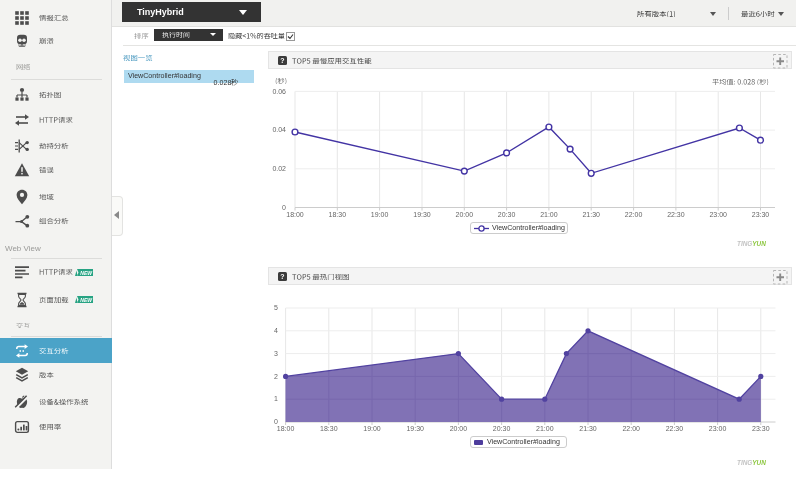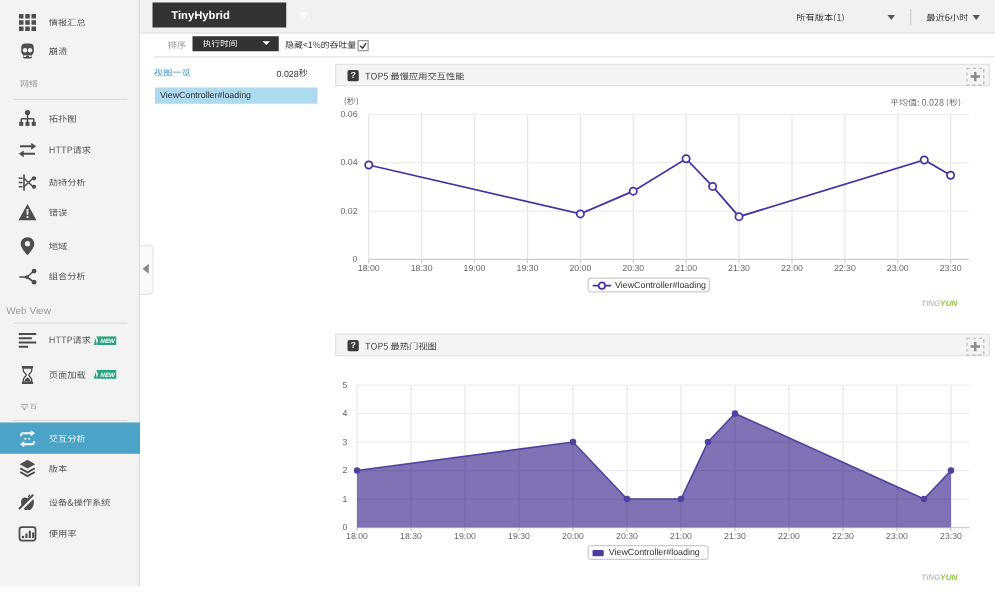--- a/index.html
+++ b/index.html
@@ -149,21 +149,21 @@
     <rect x="6.3" y="7.8" width="1.7" height="3.6" fill="#4d4d4d"></rect>
     <rect x="9" y="5.6" width="1.7" height="5.8" fill="#4d4d4d"></rect>
     <rect x="11.7" y="7" width="1.7" height="4.4" fill="#4d4d4d"></rect>
   </svg>
 <svg style="position:absolute;left:39.0px;top:424.0px;" width="22" height="6.1" viewBox="0 -5.62 22 6.07">
     <path d="M4.4 -6.2V-5.4H2.4V-4.9H4.4V-4.2H2.6V-2.1H4.4C4.3 -1.7 4.2 -1.3 4.0 -1.0C3.6 -1.2 3.3 -1.6 3.1 -2.0L2.6 -1.8C2.9 -1.3 3.2 -0.9 3.7 -0.6C3.3 -0.3 2.8 -0.0 2.1 0.2C2.2 0.3 2.4 0.5 2.4 0.6C3.2 0.4 3.7 0.1 4.1 -0.3C4.9 0.2 5.8 0.5 6.9 0.6C6.9 0.4 7.1 0.2 7.2 0.1C6.1 -0.0 5.2 -0.3 4.4 -0.7C4.7 -1.1 4.9 -1.6 4.9 -2.1H6.9V-4.2H5.0V-4.9H7.1V-5.4H5.0V-6.2ZM3.1 -3.7H4.4V-2.9L4.4 -2.6H3.1ZM5.0 -3.7H6.3V-2.6H5.0L5.0 -2.9ZM2.1 -6.2C1.6 -5.1 0.9 -4.0 0.2 -3.3C0.3 -3.2 0.4 -2.9 0.5 -2.8C0.7 -3.0 1.0 -3.4 1.3 -3.7V0.6H1.8V-4.5C2.1 -5.0 2.4 -5.5 2.6 -6.1Z M8.5 -5.7V-3.0C8.5 -2.0 8.5 -0.7 7.6 0.3C7.8 0.3 8.0 0.5 8.1 0.6C8.6 0.0 8.9 -0.9 9.0 -1.7H10.9V0.5H11.4V-1.7H13.4V-0.2C13.4 -0.0 13.4 0.0 13.2 0.0C13.1 0.0 12.6 0.0 12.1 0.0C12.1 0.2 12.2 0.4 12.2 0.5C12.9 0.6 13.4 0.5 13.6 0.5C13.9 0.4 14.0 0.2 14.0 -0.2V-5.7ZM9.1 -5.2H10.9V-4.0H9.1ZM13.4 -5.2V-4.0H11.4V-5.2ZM9.1 -3.4H10.9V-2.2H9.1C9.1 -2.5 9.1 -2.8 9.1 -3.0ZM13.4 -3.4V-2.2H11.4V-3.4Z M20.9 -4.8C20.7 -4.5 20.2 -4.1 19.9 -3.8L20.3 -3.5C20.6 -3.8 21.1 -4.1 21.4 -4.5ZM15.2 -2.5 15.5 -2.0C16.0 -2.3 16.6 -2.6 17.2 -2.9L17.0 -3.3C16.4 -3.0 15.7 -2.7 15.2 -2.5ZM15.4 -4.4C15.8 -4.2 16.3 -3.8 16.5 -3.6L16.9 -3.9C16.7 -4.2 16.2 -4.5 15.8 -4.7ZM19.8 -3.0C20.3 -2.7 21.0 -2.3 21.3 -2.0L21.7 -2.3C21.4 -2.6 20.7 -3.0 20.2 -3.3ZM15.2 -1.5V-1.0H18.2V0.6H18.8V-1.0H21.8V-1.5H18.8V-2.1H18.2V-1.5ZM18.0 -6.1C18.1 -6.0 18.3 -5.7 18.4 -5.5H15.3V-5.0H18.0C17.8 -4.7 17.6 -4.4 17.5 -4.3C17.4 -4.2 17.2 -4.1 17.1 -4.0C17.2 -3.9 17.3 -3.7 17.3 -3.6C17.4 -3.6 17.6 -3.7 18.4 -3.7C18.1 -3.4 17.8 -3.1 17.6 -3.0C17.4 -2.7 17.2 -2.6 17.0 -2.6C17.1 -2.4 17.1 -2.2 17.2 -2.1C17.3 -2.2 17.6 -2.2 19.5 -2.4C19.6 -2.2 19.7 -2.1 19.7 -2.0L20.2 -2.2C20.0 -2.5 19.6 -3.1 19.3 -3.4L18.9 -3.3C19.0 -3.1 19.1 -3.0 19.2 -2.8L17.9 -2.7C18.6 -3.2 19.2 -3.9 19.8 -4.6L19.4 -4.8C19.2 -4.6 19.0 -4.4 18.9 -4.2L17.9 -4.1C18.2 -4.4 18.4 -4.7 18.6 -5.0H21.8V-5.5H19.0C18.9 -5.8 18.7 -6.1 18.6 -6.3Z" fill="#555"></path>
   </svg>
 <div class="abs" style="left:112px;top:196px;width:11px;height:40px;background:#fafaf8;border:1px solid #e3e3e1;border-left:none;border-radius:0 4px 4px 0"></div>
 <div class="abs" style="left:114px;top:211px;width:0;height:0;border-right:5px solid #8a8a8a;border-top:4.5px solid transparent;border-bottom:4.5px solid transparent"></div>
 <div class="abs" style="left:112px;top:0;width:684px;height:27px;background:#f1f1ef;border-bottom:1px solid #e2e2e0"></div>
-<div class="abs" style="left:122px;top:2px;width:107px;height:20px;background:#333;color:#fff;font-size:9px;font-weight:bold;line-height:20px;padding-left:15px">TinyHybrid</div>
+<div class="abs" style="left:122px;top:2px;width:139px;height:20px;background:#333;color:#fff;font-size:9px;font-weight:bold;line-height:20px;padding-left:15px">TinyHybrid</div>
 <div class="abs" style="left:239px;top:10px;width:0;height:0;border-top:5px solid #fff;border-left:4.5px solid transparent;border-right:4.5px solid transparent"></div>
 <svg style="position:absolute;left:636.5px;top:10.5px;" width="39" height="6.1" viewBox="0 -5.62 39 6.07">
     <path d="M4.0 -5.5V-3.0C4.0 -2.0 3.9 -0.7 3.0 0.2C3.1 0.3 3.3 0.5 3.4 0.6C4.4 -0.4 4.5 -1.9 4.5 -3.0V-3.2H5.7V0.6H6.2V-3.2H7.1V-3.7H4.5V-5.1C5.4 -5.2 6.3 -5.4 6.9 -5.7L6.6 -6.1C6.0 -5.8 4.9 -5.6 4.0 -5.5ZM1.3 -2.7V-2.9V-3.9H2.7V-2.7ZM3.3 -6.1C2.7 -5.8 1.6 -5.6 0.7 -5.5V-2.9C0.7 -1.9 0.7 -0.7 0.2 0.3C0.3 0.3 0.6 0.5 0.7 0.6C1.1 -0.2 1.2 -1.2 1.3 -2.2H3.3V-4.4H1.3V-5.1C2.1 -5.2 3.0 -5.3 3.6 -5.6Z M10.3 -6.2C10.2 -5.9 10.1 -5.6 10.0 -5.3H7.9V-4.7H9.7C9.3 -3.8 8.6 -2.9 7.7 -2.2C7.8 -2.1 8.0 -1.9 8.1 -1.8C8.5 -2.2 8.9 -2.6 9.3 -3.0V0.6H9.8V-0.9H12.9V-0.1C12.9 0.0 12.9 0.0 12.8 0.0C12.6 0.1 12.2 0.1 11.7 0.0C11.8 0.2 11.8 0.4 11.9 0.6C12.5 0.6 12.9 0.6 13.2 0.5C13.4 0.4 13.5 0.2 13.5 -0.1V-3.9H9.9C10.1 -4.2 10.2 -4.4 10.3 -4.7H14.3V-5.3H10.6C10.7 -5.5 10.8 -5.8 10.9 -6.1ZM9.8 -2.1H12.9V-1.4H9.8ZM9.8 -2.6V-3.4H12.9V-2.6Z M15.6 -6.1V-3.1C15.6 -2.0 15.5 -0.7 15.0 0.3C15.1 0.3 15.3 0.5 15.4 0.6C15.9 -0.1 16.0 -1.1 16.1 -2.1H17.1V0.6H17.6V-2.6H16.1L16.1 -3.1V-3.7H18.0V-4.2H17.4V-6.2H16.9V-4.2H16.1V-6.1ZM21.1 -3.5C20.9 -2.7 20.7 -2.0 20.3 -1.4C19.9 -2.0 19.7 -2.7 19.5 -3.5ZM18.4 -5.7V-3.2C18.4 -2.1 18.3 -0.7 17.7 0.3C17.9 0.4 18.1 0.5 18.2 0.6C18.8 -0.4 18.9 -1.9 18.9 -3.2V-3.5H19.1C19.3 -2.6 19.6 -1.7 20.0 -0.9C19.6 -0.5 19.1 -0.1 18.6 0.2C18.7 0.3 18.9 0.5 18.9 0.6C19.4 0.3 19.9 -0.0 20.3 -0.5C20.6 -0.0 21.1 0.3 21.5 0.6C21.6 0.5 21.8 0.3 21.9 0.2C21.4 -0.1 21.0 -0.4 20.6 -0.9C21.1 -1.7 21.5 -2.7 21.7 -4.0L21.4 -4.1L21.3 -4.1H18.9V-5.3C19.9 -5.4 21.0 -5.5 21.8 -5.7L21.5 -6.2C20.7 -6.0 19.5 -5.8 18.4 -5.7Z M25.6 -6.2V-4.7H22.7V-4.1H24.9C24.4 -2.8 23.5 -1.6 22.5 -1.0C22.6 -0.9 22.8 -0.7 22.9 -0.6C24.0 -1.3 24.9 -2.6 25.5 -4.1H25.6V-1.4H23.9V-0.8H25.6V0.6H26.2V-0.8H27.9V-1.4H26.2V-4.1H26.3C26.9 -2.6 27.8 -1.3 28.9 -0.6C29.0 -0.8 29.2 -1.0 29.3 -1.1C28.3 -1.7 27.4 -2.8 26.8 -4.1H29.1V-4.7H26.2V-6.2Z M31.4 1.5 31.8 1.3C31.1 0.2 30.8 -1.0 30.8 -2.3C30.8 -3.6 31.1 -4.8 31.8 -5.9L31.4 -6.1C30.7 -4.9 30.3 -3.8 30.3 -2.3C30.3 -0.8 30.7 0.3 31.4 1.5Z M32.8 0.0H35.7V-0.6H34.6V-5.4H34.1C33.8 -5.3 33.5 -5.1 33.0 -5.0V-4.6H34.0V-0.6H32.8Z M36.9 1.5C37.6 0.3 38.0 -0.8 38.0 -2.3C38.0 -3.8 37.6 -4.9 36.9 -6.1L36.5 -5.9C37.2 -4.8 37.5 -3.6 37.5 -2.3C37.5 -1.0 37.2 0.2 36.5 1.3Z" fill="#333"></path>
   </svg>
 <div class="abs" style="left:709.5px;top:12px;width:0;height:0;border-top:4px solid #555;border-left:3.5px solid transparent;border-right:3.5px solid transparent"></div>
 <div class="abs" style="left:728px;top:7px;width:1px;height:13px;background:#ccc"></div>
 <svg style="position:absolute;left:741.0px;top:10.5px;" width="34" height="6.1" viewBox="0 -5.62 34 6.07">
     <path d="M1.8 -4.7H5.6V-4.2H1.8ZM1.8 -5.6H5.6V-5.1H1.8ZM1.3 -6.0V-3.8H6.1V-6.0ZM2.9 -2.9V-2.4H1.6V-2.9ZM0.3 -0.3 0.4 0.2 2.9 -0.1V0.6H3.5V-0.2L3.9 -0.2V-0.7L3.5 -0.7V-2.9H7.0V-3.4H0.4V-2.9H1.1V-0.4ZM3.8 -2.4V-2.0H4.2L4.0 -1.9C4.3 -1.4 4.6 -0.9 5.0 -0.5C4.6 -0.2 4.1 0.0 3.6 0.2C3.7 0.3 3.9 0.5 3.9 0.6C4.4 0.4 4.9 0.1 5.3 -0.2C5.7 0.1 6.2 0.4 6.8 0.6C6.9 0.4 7.0 0.2 7.1 0.1C6.6 0.0 6.1 -0.2 5.7 -0.5C6.2 -1.0 6.6 -1.6 6.8 -2.3L6.5 -2.5L6.4 -2.4ZM4.5 -2.0H6.2C6.0 -1.5 5.7 -1.2 5.3 -0.8C5.0 -1.2 4.7 -1.5 4.5 -2.0ZM2.9 -2.0V-1.5H1.6V-2.0ZM2.9 -1.1V-0.6L1.6 -0.4V-1.1Z M8.0 -5.8C8.4 -5.4 8.9 -4.8 9.1 -4.5L9.6 -4.8C9.3 -5.2 8.8 -5.7 8.4 -6.1ZM13.8 -6.2C13.1 -6.0 11.6 -5.8 10.5 -5.8V-4.1C10.5 -3.2 10.4 -1.9 9.8 -0.9C9.9 -0.8 10.1 -0.7 10.2 -0.6C10.8 -1.4 11.0 -2.5 11.0 -3.5H12.5V-0.6H13.1V-3.5H14.4V-4.0H11.0V-4.1V-5.3C12.2 -5.4 13.4 -5.5 14.3 -5.8ZM9.3 -3.5H7.8V-3.0H8.8V-0.9C8.5 -0.8 8.1 -0.5 7.7 -0.0L8.1 0.5C8.4 -0.0 8.8 -0.5 9.1 -0.5C9.2 -0.5 9.4 -0.2 9.8 -0.0C10.3 0.3 10.9 0.4 11.8 0.4C12.5 0.4 13.9 0.3 14.4 0.3C14.4 0.1 14.5 -0.1 14.5 -0.3C13.8 -0.2 12.7 -0.1 11.8 -0.1C11.0 -0.1 10.4 -0.2 9.9 -0.5C9.6 -0.7 9.5 -0.8 9.3 -0.9Z M17.0 0.1C17.9 0.1 18.6 -0.6 18.6 -1.7C18.6 -2.8 18.0 -3.4 17.1 -3.4C16.7 -3.4 16.2 -3.1 15.9 -2.7C15.9 -4.4 16.5 -5.0 17.2 -5.0C17.6 -5.0 17.9 -4.8 18.1 -4.6L18.5 -5.0C18.2 -5.3 17.8 -5.5 17.2 -5.5C16.2 -5.5 15.2 -4.7 15.2 -2.6C15.2 -0.8 16.0 0.1 17.0 0.1ZM15.9 -2.2C16.2 -2.7 16.6 -2.9 17.0 -2.9C17.6 -2.9 17.9 -2.4 17.9 -1.7C17.9 -0.9 17.5 -0.4 17.0 -0.4C16.3 -0.4 15.9 -1.1 15.9 -2.2Z M22.3 -6.1V-0.2C22.3 -0.0 22.3 0.0 22.1 0.0C22.0 0.0 21.4 0.0 20.9 0.0C21.0 0.2 21.1 0.4 21.1 0.6C21.8 0.6 22.3 0.6 22.6 0.5C22.8 0.4 22.9 0.2 22.9 -0.2V-6.1ZM24.1 -4.2C24.8 -3.2 25.4 -1.8 25.5 -0.9L26.1 -1.1C25.9 -2.0 25.3 -3.4 24.7 -4.4ZM20.4 -4.4C20.2 -3.4 19.8 -2.1 19.1 -1.3C19.3 -1.3 19.5 -1.1 19.7 -1.0C20.3 -1.8 20.8 -3.2 21.0 -4.3Z M29.8 -3.3C30.2 -2.8 30.7 -2.0 30.9 -1.5L31.4 -1.8C31.2 -2.3 30.7 -3.0 30.3 -3.6ZM28.7 -3.0V-1.3H27.4V-3.0ZM28.7 -3.5H27.4V-5.1H28.7ZM26.9 -5.6V-0.2H27.4V-0.8H29.2V-5.6ZM32.0 -6.2V-4.7H29.6V-4.2H32.0V-0.2C32.0 -0.1 31.9 -0.0 31.8 -0.0C31.6 -0.0 31.0 -0.0 30.5 -0.1C30.5 0.1 30.6 0.4 30.7 0.5C31.4 0.5 31.9 0.5 32.2 0.4C32.4 0.3 32.5 0.2 32.5 -0.2V-4.2H33.4V-4.7H32.5V-6.2Z" fill="#333"></path>
   </svg>
 <div class="abs" style="left:777.5px;top:12px;width:0;height:0;border-top:4px solid #555;border-left:3.5px solid transparent;border-right:3.5px solid transparent"></div>
@@ -181,21 +181,21 @@
 <div class="abs" style="left:285.5px;top:31.5px;width:9px;height:9px;background:#fff;border:1px solid #999"></div>
 <svg class="abs" style="left:286.5px;top:32.5px" width="7" height="7" viewBox="0 0 7 7">
     <path d="M1 3.5 L3 5.5 L6 1.5" stroke="#333" stroke-width="1.1" fill="none"></path>
   </svg>
 <div class="abs" style="left:123px;top:45px;width:673px;height:1px;background:#e4e4e2"></div>
 <svg style="position:absolute;left:122.8px;top:54.8px;" width="30" height="6.1" viewBox="0 -5.62 30 6.07">
     <path d="M3.3 -5.9V-1.9H3.9V-5.4H6.2V-1.9H6.7V-5.9ZM1.1 -5.9C1.4 -5.7 1.7 -5.3 1.8 -5.0L2.3 -5.3C2.1 -5.5 1.9 -5.9 1.6 -6.2ZM4.7 -4.8V-3.4C4.7 -2.2 4.5 -0.8 2.6 0.2C2.7 0.3 2.9 0.5 3.0 0.6C4.1 0.0 4.7 -0.8 5.0 -1.6V-0.1C5.0 0.3 5.2 0.5 5.7 0.5H6.3C7.0 0.5 7.1 0.2 7.1 -1.0C7.0 -1.0 6.8 -1.1 6.7 -1.2C6.6 -0.1 6.6 0.1 6.3 0.1H5.7C5.5 0.1 5.5 0.0 5.5 -0.2V-2.0H5.1C5.2 -2.5 5.2 -2.9 5.2 -3.3V-4.8ZM0.5 -4.9V-4.4H2.3C1.8 -3.5 1.1 -2.6 0.3 -2.0C0.4 -1.9 0.5 -1.7 0.5 -1.5C0.8 -1.7 1.1 -2.0 1.4 -2.3V0.6H1.9V-2.6C2.2 -2.3 2.5 -1.9 2.7 -1.6L3.0 -2.1C2.9 -2.2 2.4 -2.8 2.1 -3.1C2.4 -3.6 2.7 -4.2 2.9 -4.8L2.6 -5.0L2.5 -4.9Z M10.2 -2.1C10.8 -1.9 11.5 -1.7 11.9 -1.5L12.2 -1.9C11.8 -2.0 11.0 -2.3 10.4 -2.4ZM9.4 -1.1C10.5 -1.0 11.7 -0.7 12.4 -0.5L12.7 -0.9C12.0 -1.1 10.7 -1.4 9.7 -1.5ZM8.0 -5.9V0.6H8.6V0.3H13.6V0.6H14.2V-5.9ZM8.6 -0.2V-5.4H13.6V-0.2ZM10.5 -5.2C10.1 -4.6 9.5 -4.1 8.8 -3.7C8.9 -3.6 9.1 -3.4 9.2 -3.3C9.4 -3.5 9.7 -3.7 9.9 -3.9C10.1 -3.6 10.4 -3.4 10.7 -3.2C10.1 -2.9 9.3 -2.7 8.7 -2.6C8.8 -2.5 8.9 -2.2 9.0 -2.1C9.7 -2.3 10.5 -2.6 11.2 -2.9C11.8 -2.6 12.5 -2.3 13.2 -2.2C13.2 -2.3 13.4 -2.5 13.5 -2.6C12.8 -2.7 12.2 -2.9 11.6 -3.2C12.2 -3.6 12.6 -4.0 12.9 -4.5L12.6 -4.7L12.5 -4.6H10.6C10.7 -4.8 10.8 -4.9 10.9 -5.1ZM10.2 -4.2 10.2 -4.2H12.2C11.9 -3.9 11.5 -3.7 11.1 -3.4C10.8 -3.7 10.4 -3.9 10.2 -4.2Z M15.1 -3.2V-2.6H21.9V-3.2Z M27.0 -4.6C27.3 -4.3 27.8 -3.8 27.9 -3.4L28.4 -3.7C28.3 -4.0 27.8 -4.5 27.4 -4.8ZM23.1 -5.8V-3.7H23.6V-5.8ZM24.6 -6.1V-3.5H25.1V-6.1ZM26.1 -1.4V-0.2C26.1 0.3 26.3 0.5 27.0 0.5C27.2 0.5 28.2 0.5 28.3 0.5C28.9 0.5 29.1 0.3 29.1 -0.6C29.0 -0.6 28.8 -0.7 28.6 -0.8C28.6 -0.1 28.6 0.0 28.3 0.0C28.1 0.0 27.2 0.0 27.1 0.0C26.7 0.0 26.7 -0.0 26.7 -0.2V-1.4ZM25.6 -2.4V-1.8C25.6 -1.2 25.4 -0.4 22.7 0.2C22.8 0.3 23.0 0.5 23.0 0.6C25.8 -0.1 26.2 -1.1 26.2 -1.8V-2.4ZM23.7 -3.2V-0.9H24.2V-2.8H27.7V-0.9H28.3V-3.2ZM26.5 -6.2C26.3 -5.4 26.0 -4.6 25.5 -4.0C25.7 -3.9 25.9 -3.8 26.0 -3.7C26.3 -4.1 26.5 -4.5 26.7 -5.0H29.1V-5.5H26.9C26.9 -5.7 27.0 -5.9 27.1 -6.1Z" fill="#4596be"></path>
   </svg>
 <div class="abs" style="left:123.8px;top:70.4px;width:130.5px;height:12.8px;background:#aedaf0"></div>
 <div class="abs" style="left:128px;top:71.6px;font-size:7.1px;color:#333">ViewController#loading</div>
-<div class="abs" style="left:206px;top:55px;width:40px;text-align:right;font-size:7.1px;color:#333">0.028<svg width="7" height="7" viewBox="0 -5.5 7 6.2" style="vertical-align:-0.6px">
+<div class="abs" style="left:206px;top:79px;width:40px;text-align:center;font-size:7.1px;color:#333">0.028<svg width="7" height="7" viewBox="0 -5.5 7 6.2" style="vertical-align:-0.6px">
       <path d="M3.5 -4.8C3.4 -4.0 3.2 -3.2 3.0 -2.6C3.1 -2.6 3.3 -2.5 3.4 -2.4C3.7 -3.0 3.9 -3.8 4.0 -4.7ZM5.5 -4.7C5.8 -4.1 6.2 -3.3 6.3 -2.7L6.8 -2.9C6.6 -3.5 6.3 -4.2 6.0 -4.9ZM6.0 -2.5C5.4 -1.1 4.3 -0.3 2.6 0.1C2.7 0.2 2.8 0.4 2.8 0.5C4.7 0.1 5.9 -0.8 6.5 -2.3ZM4.5 -6.0V-1.6H5.0V-6.0ZM2.6 -5.9C2.1 -5.6 1.2 -5.4 0.4 -5.3C0.4 -5.2 0.5 -5.0 0.5 -4.9C0.8 -4.9 1.2 -5.0 1.5 -5.0V-4.0H0.3V-3.5H1.4C1.1 -2.6 0.7 -1.7 0.2 -1.2C0.3 -1.1 0.4 -0.9 0.5 -0.7C0.8 -1.2 1.2 -1.9 1.5 -2.6V0.6H2.0V-2.7C2.3 -2.4 2.5 -1.9 2.6 -1.7L3.0 -2.1C2.8 -2.3 2.2 -3.1 2.0 -3.3V-3.5H3.0V-4.0H2.0V-5.1C2.4 -5.2 2.7 -5.3 3.0 -5.4Z" fill="#333"></path>
     </svg></div>
 <div class="abs" style="left:268px;top:51px;width:524px;height:18px;background:#f4f4f4;border:1px solid #e4e4e4"></div>
 <div class="abs" style="left:278px;top:55.5px;width:9px;height:9px;background:#3b3b3b;border-radius:1.5px;color:#fff;font-size:7px;font-weight:bold;text-align:center;line-height:9.5px">?</div>
 <svg style="position:absolute;left:292.0px;top:57.5px;" width="80" height="6.1" viewBox="0 -5.62 80 6.07">
     <path d="M1.9 0.0H2.6V-4.8H4.2V-5.4H0.2V-4.8H1.9Z M7.2 0.1C8.5 0.1 9.5 -1.0 9.5 -2.7C9.5 -4.5 8.5 -5.5 7.2 -5.5C5.8 -5.5 4.9 -4.5 4.9 -2.7C4.9 -1.0 5.8 0.1 7.2 0.1ZM7.2 -0.5C6.2 -0.5 5.6 -1.4 5.6 -2.7C5.6 -4.1 6.2 -4.9 7.2 -4.9C8.2 -4.9 8.8 -4.1 8.8 -2.7C8.8 -1.4 8.2 -0.5 7.2 -0.5Z M10.7 0.0H11.4V-2.2H12.2C13.4 -2.2 14.2 -2.7 14.2 -3.8C14.2 -5.0 13.4 -5.4 12.2 -5.4H10.7ZM11.4 -2.7V-4.9H12.1C13.1 -4.9 13.6 -4.6 13.6 -3.8C13.6 -3.1 13.1 -2.7 12.2 -2.7Z M16.5 0.1C17.5 0.1 18.3 -0.6 18.3 -1.8C18.3 -3.0 17.6 -3.5 16.7 -3.5C16.4 -3.5 16.1 -3.4 15.9 -3.3L16.0 -4.8H18.1V-5.4H15.4L15.2 -2.9L15.6 -2.7C15.9 -2.9 16.1 -3.0 16.5 -3.0C17.2 -3.0 17.6 -2.5 17.6 -1.7C17.6 -1.0 17.1 -0.5 16.5 -0.5C15.9 -0.5 15.5 -0.8 15.1 -1.1L14.8 -0.6C15.2 -0.3 15.7 0.1 16.5 0.1Z M22.2 -4.7H25.9V-4.2H22.2ZM22.2 -5.6H25.9V-5.1H22.2ZM21.7 -6.0V-3.8H26.5V-6.0ZM23.3 -2.9V-2.4H22.0V-2.9ZM20.7 -0.3 20.8 0.2 23.3 -0.1V0.6H23.8V-0.2L24.2 -0.2V-0.7L23.8 -0.7V-2.9H27.4V-3.4H20.7V-2.9H21.4V-0.4ZM24.1 -2.4V-2.0H24.6L24.4 -1.9C24.6 -1.4 24.9 -0.9 25.3 -0.5C24.9 -0.2 24.5 0.0 24.0 0.2C24.1 0.3 24.2 0.5 24.3 0.6C24.8 0.4 25.3 0.1 25.7 -0.2C26.1 0.1 26.6 0.4 27.2 0.6C27.2 0.4 27.4 0.2 27.5 0.1C27.0 0.0 26.5 -0.2 26.1 -0.5C26.6 -1.0 27.0 -1.6 27.2 -2.3L26.9 -2.5L26.8 -2.4ZM24.9 -2.0H26.5C26.3 -1.5 26.0 -1.2 25.7 -0.8C25.4 -1.2 25.1 -1.5 24.9 -2.0ZM23.3 -2.0V-1.5H22.0V-2.0ZM23.3 -1.1V-0.6L22.0 -0.4V-1.1Z M33.3 -3.3H34.1V-2.6H33.3ZM32.0 -3.3H32.9V-2.6H32.0ZM30.8 -3.3H31.6V-2.6H30.8ZM30.3 -3.7V-2.3H34.6V-3.7ZM31.2 -4.9H33.7V-4.4H31.2ZM31.2 -5.6H33.7V-5.2H31.2ZM30.7 -6.0V-4.0H34.3V-6.0ZM29.0 -6.2V0.6H29.5V-6.2ZM28.3 -4.8C28.3 -4.2 28.2 -3.4 28.0 -2.9L28.4 -2.8C28.6 -3.3 28.7 -4.2 28.7 -4.7ZM29.6 -4.9C29.8 -4.5 29.9 -4.0 30.0 -3.6L30.4 -3.8C30.3 -4.1 30.2 -4.6 30.0 -5.0ZM33.7 -1.4C33.4 -1.1 33.0 -0.8 32.5 -0.6C32.1 -0.8 31.7 -1.1 31.4 -1.4ZM30.2 -1.9V-1.4H30.7C31.1 -1.0 31.5 -0.7 31.9 -0.4C31.3 -0.1 30.6 0.0 29.9 0.1C30.0 0.2 30.1 0.5 30.2 0.6C31.0 0.5 31.8 0.3 32.5 -0.1C33.1 0.2 33.8 0.5 34.6 0.6C34.7 0.4 34.8 0.2 34.9 0.1C34.3 0.0 33.6 -0.1 33.1 -0.3C33.7 -0.7 34.2 -1.1 34.5 -1.7L34.1 -1.9L34.0 -1.9Z M37.1 -3.6C37.4 -2.8 37.8 -1.8 37.9 -1.1L38.5 -1.3C38.3 -2.0 37.9 -3.0 37.6 -3.8ZM38.7 -4.0C39.0 -3.2 39.2 -2.2 39.3 -1.5L39.9 -1.7C39.8 -2.3 39.5 -3.4 39.2 -4.2ZM38.6 -6.1C38.8 -5.9 38.9 -5.5 39.0 -5.3H36.1V-3.2C36.1 -2.2 36.0 -0.7 35.4 0.3C35.6 0.4 35.8 0.5 35.9 0.6C36.5 -0.5 36.6 -2.1 36.6 -3.2V-4.7H42.1V-5.3H39.7C39.6 -5.5 39.4 -5.9 39.2 -6.3ZM36.7 -0.3V0.2H42.2V-0.3H40.2C40.9 -1.4 41.5 -2.8 41.8 -4.0L41.2 -4.2C41.0 -2.9 40.4 -1.4 39.7 -0.3Z M43.7 -5.7V-3.0C43.7 -2.0 43.6 -0.7 42.8 0.3C42.9 0.3 43.2 0.5 43.2 0.6C43.8 0.0 44.1 -0.9 44.2 -1.7H46.0V0.5H46.6V-1.7H48.6V-0.2C48.6 -0.0 48.5 0.0 48.4 0.0C48.2 0.0 47.7 0.0 47.2 0.0C47.3 0.2 47.4 0.4 47.4 0.5C48.1 0.6 48.5 0.5 48.8 0.5C49.0 0.4 49.1 0.2 49.1 -0.2V-5.7ZM44.3 -5.2H46.0V-4.0H44.3ZM48.6 -5.2V-4.0H46.6V-5.2ZM44.3 -3.4H46.0V-2.2H44.2C44.2 -2.5 44.3 -2.8 44.3 -3.0ZM48.6 -3.4V-2.2H46.6V-3.4Z M52.3 -4.4C51.9 -3.9 51.1 -3.3 50.5 -2.9C50.6 -2.8 50.8 -2.6 50.9 -2.5C51.6 -2.9 52.4 -3.6 52.9 -4.2ZM54.5 -4.1C55.2 -3.6 56.1 -2.9 56.4 -2.5L56.9 -2.8C56.5 -3.3 55.7 -4.0 55.0 -4.4ZM52.6 -3.1 52.1 -3.0C52.4 -2.2 52.8 -1.6 53.3 -1.1C52.5 -0.5 51.5 -0.1 50.3 0.1C50.4 0.2 50.6 0.5 50.7 0.6C51.9 0.3 52.9 -0.1 53.7 -0.8C54.5 -0.1 55.5 0.3 56.7 0.5C56.8 0.4 56.9 0.2 57.1 0.0C55.9 -0.2 54.9 -0.5 54.1 -1.1C54.6 -1.6 55.0 -2.2 55.4 -3.0L54.8 -3.2C54.5 -2.5 54.2 -1.9 53.7 -1.5C53.2 -1.9 52.8 -2.5 52.6 -3.1ZM53.1 -6.1C53.3 -5.8 53.5 -5.5 53.6 -5.2H50.5V-4.6H56.9V-5.2H53.8L54.1 -5.3C54.0 -5.6 53.8 -6.0 53.6 -6.3Z M57.8 -0.2V0.3H64.4V-0.2H62.6C62.8 -1.4 63.0 -3.0 63.1 -4.0L62.7 -4.1L62.6 -4.1H60.0L60.2 -5.3H64.2V-5.8H58.0V-5.3H59.6C59.4 -4.0 59.1 -2.4 58.8 -1.4H62.2L62.0 -0.2ZM59.9 -3.5H62.5C62.4 -3.1 62.4 -2.5 62.3 -1.9H59.6C59.7 -2.4 59.8 -3.0 59.9 -3.5Z M66.0 -6.2V0.6H66.6V-6.2ZM65.4 -4.8C65.3 -4.2 65.2 -3.4 65.0 -2.9L65.4 -2.8C65.6 -3.3 65.7 -4.1 65.8 -4.8ZM66.7 -4.9C66.9 -4.4 67.1 -3.9 67.2 -3.6L67.6 -3.8C67.5 -4.1 67.3 -4.6 67.0 -5.0ZM67.2 -0.2V0.3H71.8V-0.2H69.9V-2.1H71.5V-2.6H69.9V-4.1H71.6V-4.6H69.9V-6.2H69.4V-4.6H68.5C68.5 -5.0 68.6 -5.4 68.7 -5.8L68.2 -5.9C68.0 -4.9 67.7 -3.9 67.3 -3.2C67.4 -3.2 67.7 -3.0 67.8 -3.0C68.0 -3.3 68.1 -3.7 68.3 -4.1H69.4V-2.6H67.8V-2.1H69.4V-0.2Z M75.0 -3.1V-2.5H73.4V-3.1ZM72.9 -3.6V0.6H73.4V-0.9H75.0V-0.1C75.0 0.0 75.0 0.1 74.9 0.1C74.8 0.1 74.5 0.1 74.1 0.1C74.2 0.2 74.3 0.4 74.3 0.6C74.8 0.6 75.1 0.6 75.3 0.5C75.5 0.4 75.6 0.2 75.6 -0.1V-3.6ZM73.4 -2.0H75.0V-1.4H73.4ZM78.5 -5.7C78.1 -5.4 77.4 -5.2 76.8 -5.0V-6.2H76.2V-3.7C76.2 -3.1 76.4 -3.0 77.1 -3.0C77.3 -3.0 78.3 -3.0 78.4 -3.0C79.0 -3.0 79.2 -3.2 79.2 -4.1C79.1 -4.2 78.9 -4.2 78.7 -4.3C78.7 -3.6 78.7 -3.5 78.4 -3.5C78.2 -3.5 77.3 -3.5 77.2 -3.5C76.9 -3.5 76.8 -3.5 76.8 -3.8V-4.5C77.5 -4.7 78.3 -5.0 78.9 -5.2ZM78.6 -2.4C78.2 -2.1 77.5 -1.8 76.8 -1.6V-2.8H76.2V-0.3C76.2 0.4 76.4 0.5 77.2 0.5C77.3 0.5 78.3 0.5 78.5 0.5C79.1 0.5 79.2 0.3 79.3 -0.7C79.2 -0.8 78.9 -0.9 78.8 -0.9C78.8 -0.1 78.7 0.0 78.4 0.0C78.2 0.0 77.4 0.0 77.2 0.0C76.9 0.0 76.8 -0.0 76.8 -0.3V-1.1C77.5 -1.3 78.4 -1.6 79.0 -1.9ZM72.8 -4.1C72.9 -4.2 73.2 -4.2 75.2 -4.3C75.3 -4.2 75.4 -4.1 75.4 -3.9L75.9 -4.2C75.7 -4.6 75.3 -5.3 74.9 -5.8L74.5 -5.6C74.7 -5.3 74.9 -5.0 75.0 -4.8L73.4 -4.7C73.7 -5.1 74.0 -5.6 74.3 -6.1L73.7 -6.2C73.5 -5.7 73.1 -5.1 72.9 -4.9C72.8 -4.8 72.7 -4.6 72.6 -4.6C72.7 -4.5 72.8 -4.2 72.8 -4.1Z" fill="#444"></path>
   </svg>
 <svg class="abs" style="left:772.5px;top:53.5px" width="15" height="15" viewBox="0 0 15 15">
     <rect x="0.5" y="0.5" width="13.5" height="13.5" fill="none" stroke="#b5b5b5" stroke-dasharray="2.6,2.2"></rect>
     <path d="M7.2 3.5 V11 M3.5 7.2 H11" stroke="#8a8a8a" stroke-width="1.9"></path>

